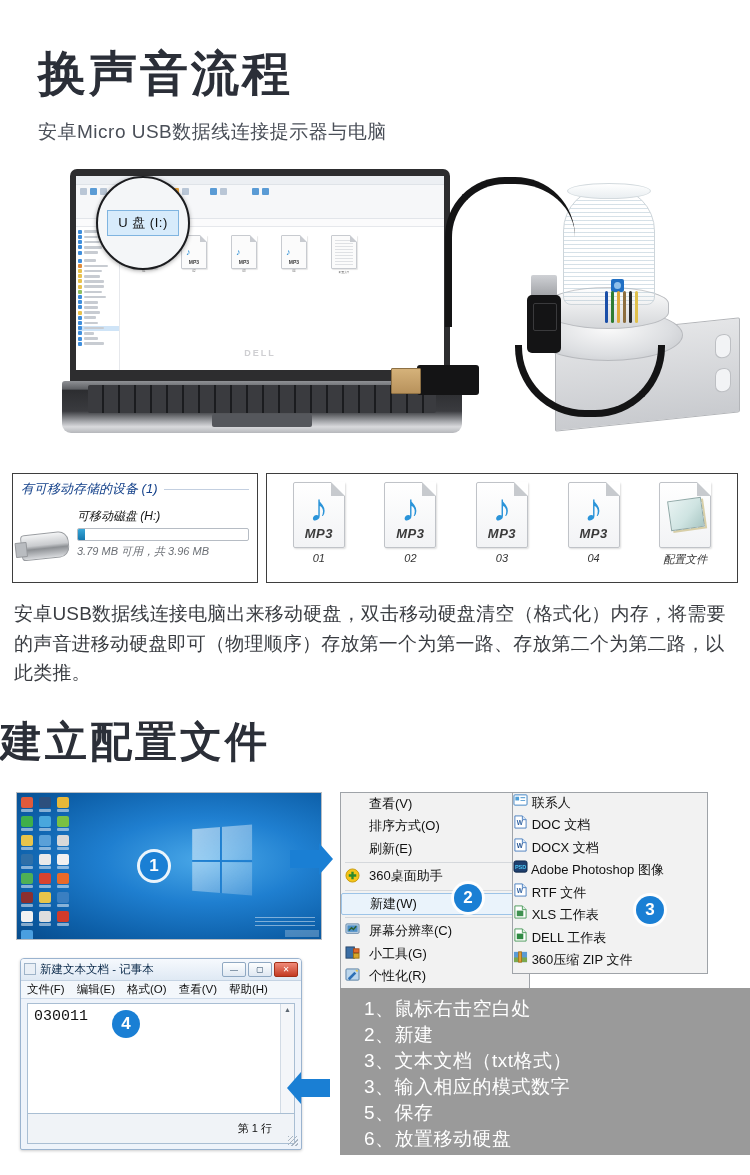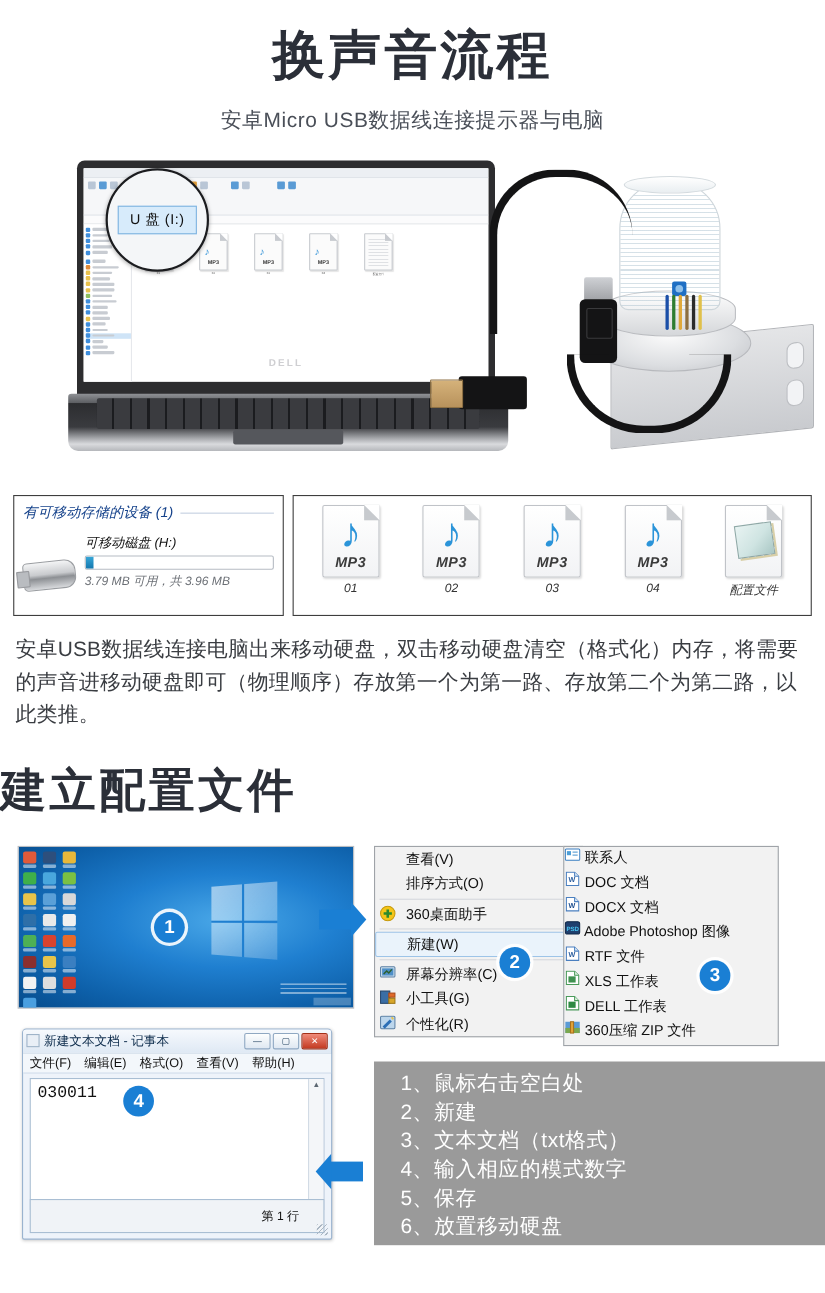--- a/index.html
+++ b/index.html
@@ -6,21 +6,21 @@
   body {
     width: 750px; height: 1175px;
     font-family: "Liberation Sans", "DejaVu Sans", sans-serif;
     background: #ffffff;
     position: relative;
     overflow: hidden;
     color: #222;
   }
 
   
-  .hero { text-align: center; padding-top: 23px; }
+  .hero { text-align: left; padding-top: 46px; margin-left: 38px; }
   .hero-title {
     font-size: 48px; font-weight: bold; letter-spacing: 3px;
     color: #2b2f38; line-height: 1.15;
   }
   .hero-sub {
     margin-top: 18px; font-size: 19px; color: #4a4f58; letter-spacing: .5px;
   }
 
   
   .photo-block {
@@ -690,20 +690,24 @@
     <div class="mi">
       <span class="ico"></span>
       <span class="lbl">查看(V)</span>
       <span class="arrowr">▶</span>
     </div>
     <div class="mi">
       <span class="ico"></span>
       <span class="lbl">排序方式(O)</span>
       <span class="arrowr">▶</span>
     </div>
+    <div class="mi">
+      <span class="ico"></span>
+      <span class="lbl">刷新(E)</span>
+    </div>
     <div class="sep"></div>
     <div class="mi">
       <span class="ico"><svg width="15" height="15" viewBox="0 0 16 16">
             <circle cx="8" cy="8" r="7" fill="#f5c518" stroke="#c79a0c"></circle>
             <path d="M8 4v8M4 8h8" stroke="#2d8a2d" stroke-width="2.5"></path>
           </svg></span>
       <span class="lbl">360桌面助手</span>
       <span class="arrowr">▶</span>
     </div>
     <div class="sep"></div>
@@ -839,17 +843,17 @@
   <div class="badge" style="left:112px; top:226px;">4</div>
 
   <div class="arrow-right arrow-left" style="left:300px; top:295px;">
       <div class="arr"></div>
     </div>
 
   <div class="steps" style="top:204px;">
     <div class="step-line">1、鼠标右击空白处</div>
     <div class="step-line">2、新建</div>
     <div class="step-line">3、文本文档（txt格式）</div>
-    <div class="step-line">4、输入相应的模式数字</div>
+    <div class="step-line">3、输入相应的模式数字</div>
     <div class="step-line">5、保存</div>
     <div class="step-line">6、放置移动硬盘</div>
   </div>
 </div>
 
 </body></html>

